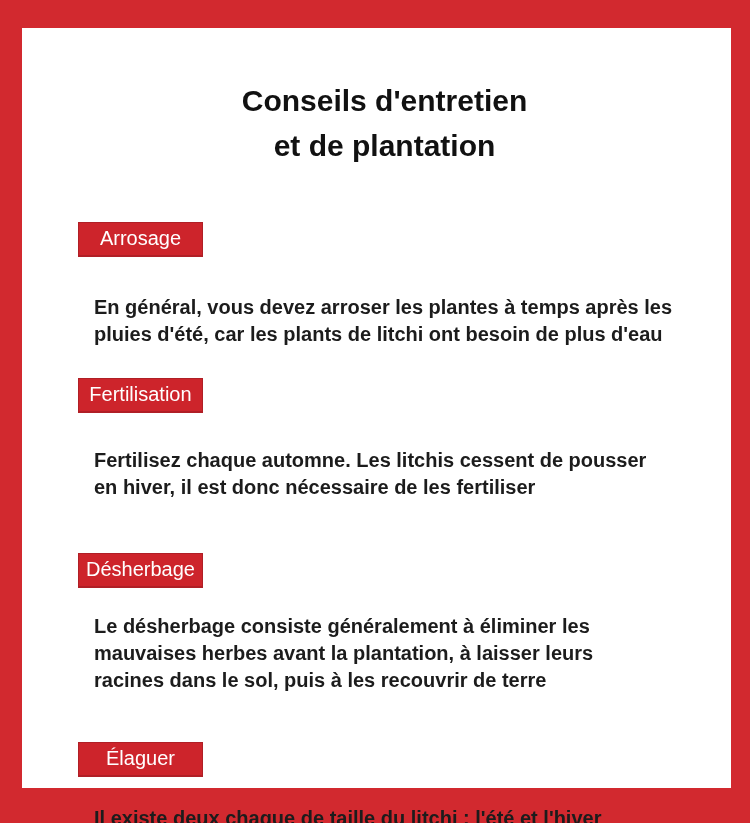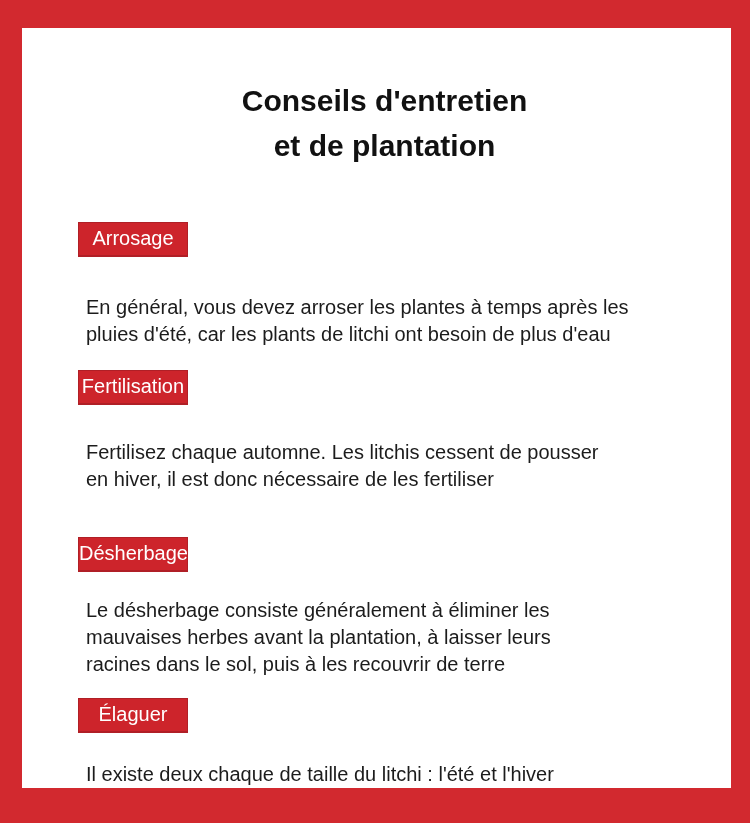--- a/index.html
+++ b/index.html
@@ -29,45 +29,46 @@
     margin-top:50px;
     text-align:center;
     font-size:30px;
     line-height:45px;
     color:#111111;
     white-space:pre-line;
   }
   .badge{
     display:inline-block;
     box-sizing:border-box;
-    width:110px;
+    width:125px;
     text-align:center;
     background:var(--badge-red);
     border:1px solid var(--badge-edge);
     border-bottom-width:2px;
     color:#ffffff;
     font-size:20px;
     line-height:21px;
     padding:5px 0 6px;
   }
   .para{
-    margin:8px;
+    margin:16px;
     font-size:20px;
     line-height:27px;
     color:var(--text);
     white-space:pre-line;
+    font-weight:bold;
   }
   
   .badge-0{margin-top:34px;}
   .para-0{margin-top:37px;}
   .badge-1{margin-top:36px;}
   .para-1{margin-top:25px;}
   .badge-2{margin-top:14px;}
   .para-2{margin-top:34px;}
-  .badge-3{margin-top:12px;text-align:center;}
+  .badge-3{margin-top:32px;text-align:center;}
   .para-3{margin-top:28px;}
 </style>
 </head>
 <body>
 
 <div class="poster-frame">
   <div class="content">
 
     <h1 class="page-title">Conseils d'entretien
 et de plantation</h1>

